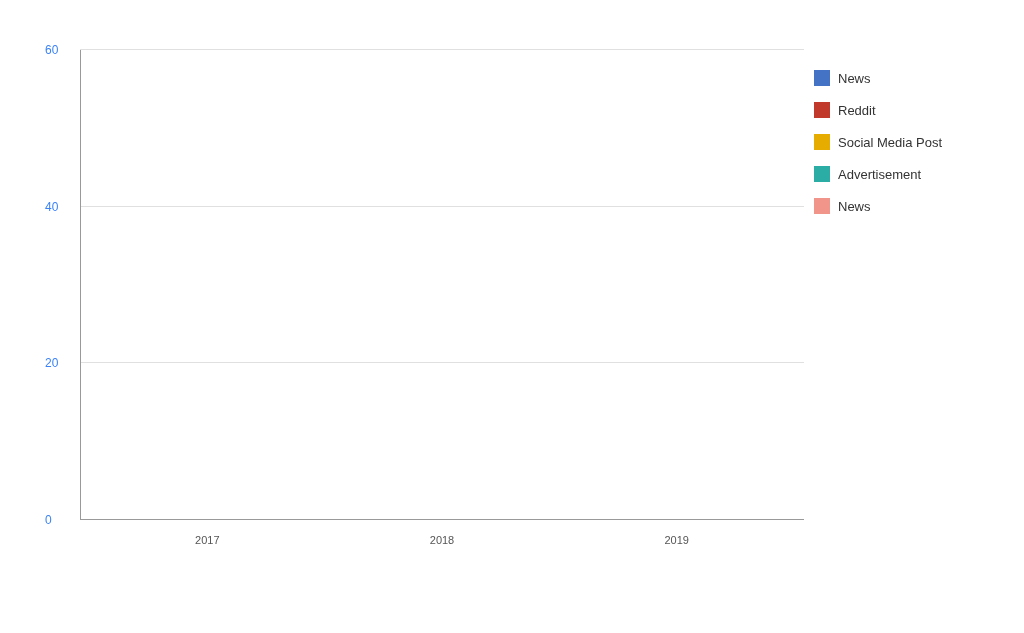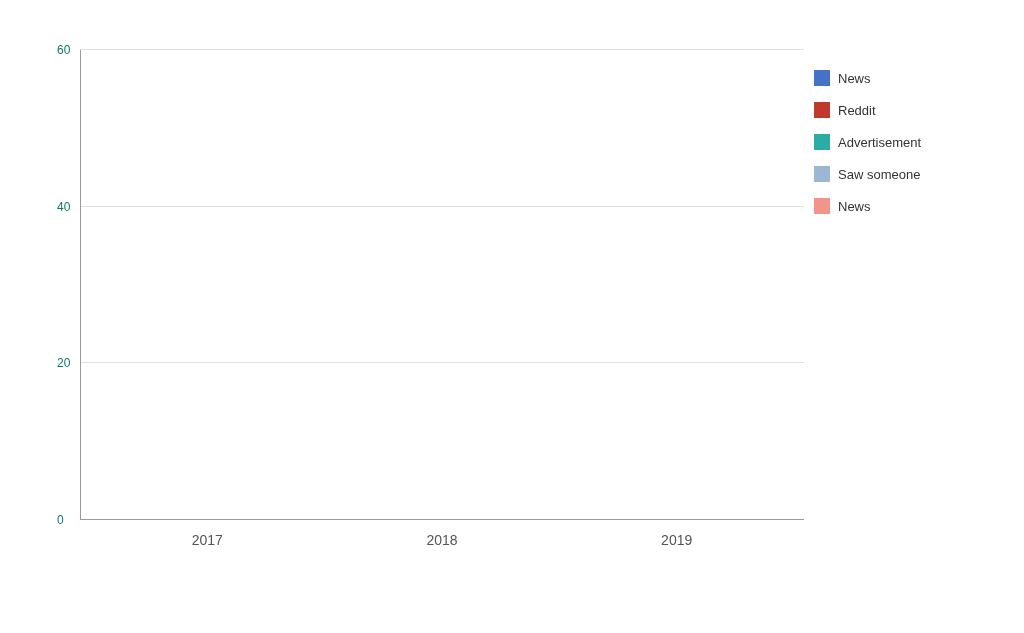--- a/index.html
+++ b/index.html
@@ -57,23 +57,22 @@
     .grid-line {
       position: absolute;
       left: 0;
       right: 0;
       border-top: 1px solid #e0e0e0;
     }
     .grid-label {
       position: absolute;
       left: -35px;
       font-size: 12px;
-      color: #0f766e;
+      color: #3b82f6;
       transform: translateY(-50%);
-      margin-left: 12px;
     }
     .bars-area {
       position: absolute;
       left: 60px;
       right: 0;
       top: 0;
       bottom: 40px;
       display: flex;
       flex-direction: row;
       align-items: flex-end;
@@ -99,21 +98,21 @@
       left: 60px;
       right: 0;
       bottom: 0;
       height: 40px;
       display: flex;
       flex-direction: row;
       justify-content: space-around;
       padding: 0 10px;
     }
     .x-label {
-      font-size: 14px;
+      font-size: 11px;
       color: #555;
       display: flex;
       align-items: center;
       justify-content: center;
       flex: 1;
     }
     .legend {
       width: 200px;
       padding-top: 20px;
       padding-left: 10px;
@@ -218,26 +217,26 @@
     <div class="legend" id="legend">
         <div class="legend-item">
           <div class="legend-color" style="background-color: rgb(68, 114, 196);"></div>
           <span>News</span>
         </div>
         <div class="legend-item">
           <div class="legend-color" style="background-color: rgb(192, 57, 43);"></div>
           <span>Reddit</span>
         </div>
         <div class="legend-item">
+          <div class="legend-color" style="background-color: rgb(230, 172, 0);"></div>
+          <span>Social Media Post</span>
+        </div>
+        <div class="legend-item">
           <div class="legend-color" style="background-color: rgb(43, 173, 166);"></div>
           <span>Advertisement</span>
-        </div>
-        <div class="legend-item">
-          <div class="legend-color" style="background-color: rgb(155, 183, 212);"></div>
-          <span>Saw someone</span>
         </div>
         <div class="legend-item">
           <div class="legend-color" style="background-color: rgb(241, 148, 138);"></div>
           <span>News</span>
         </div>
       </div>
   </div>
 </div>
 
 </body></html>

